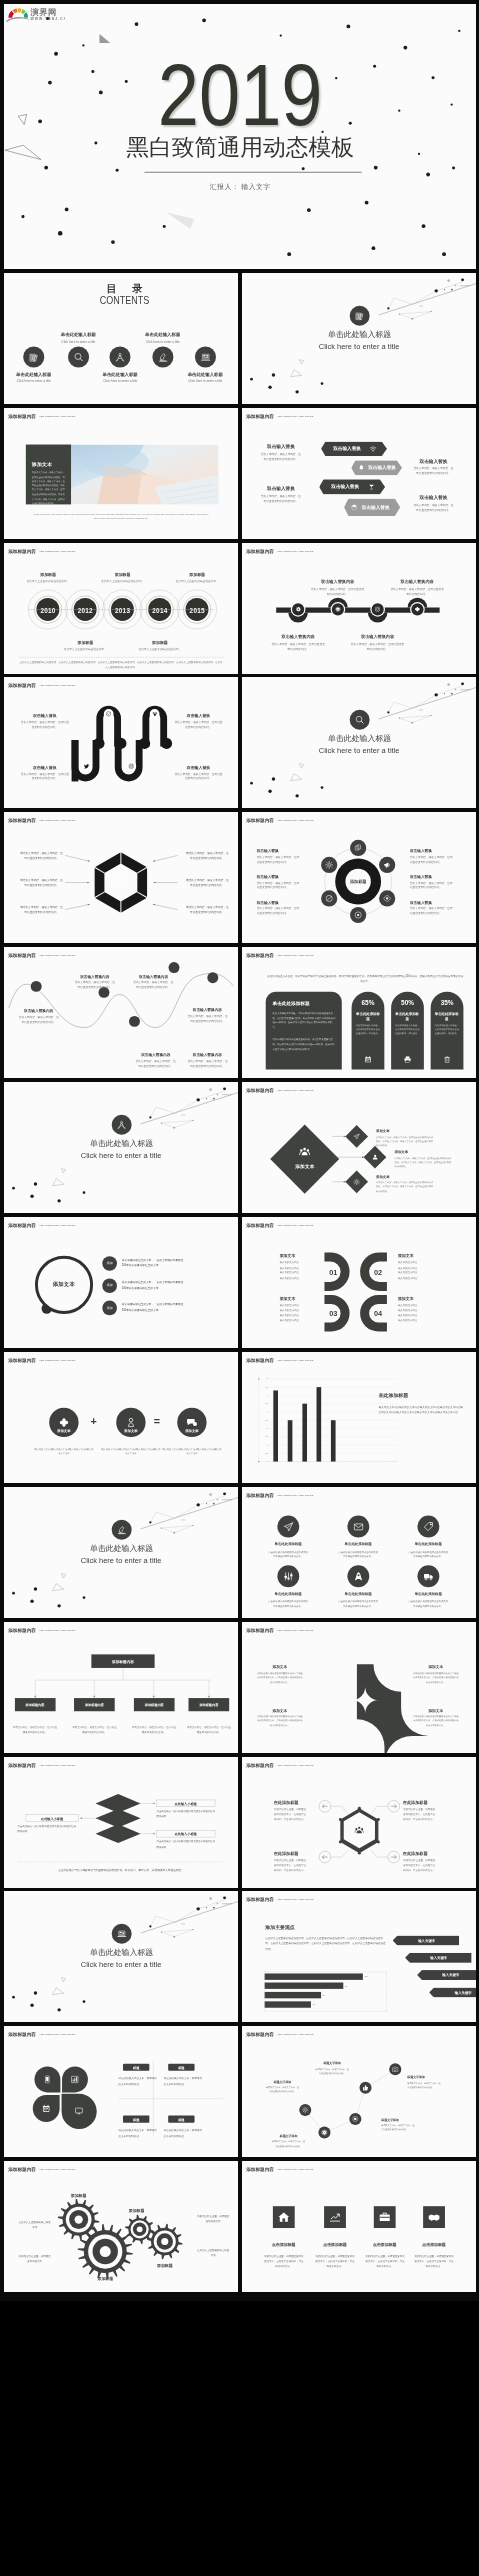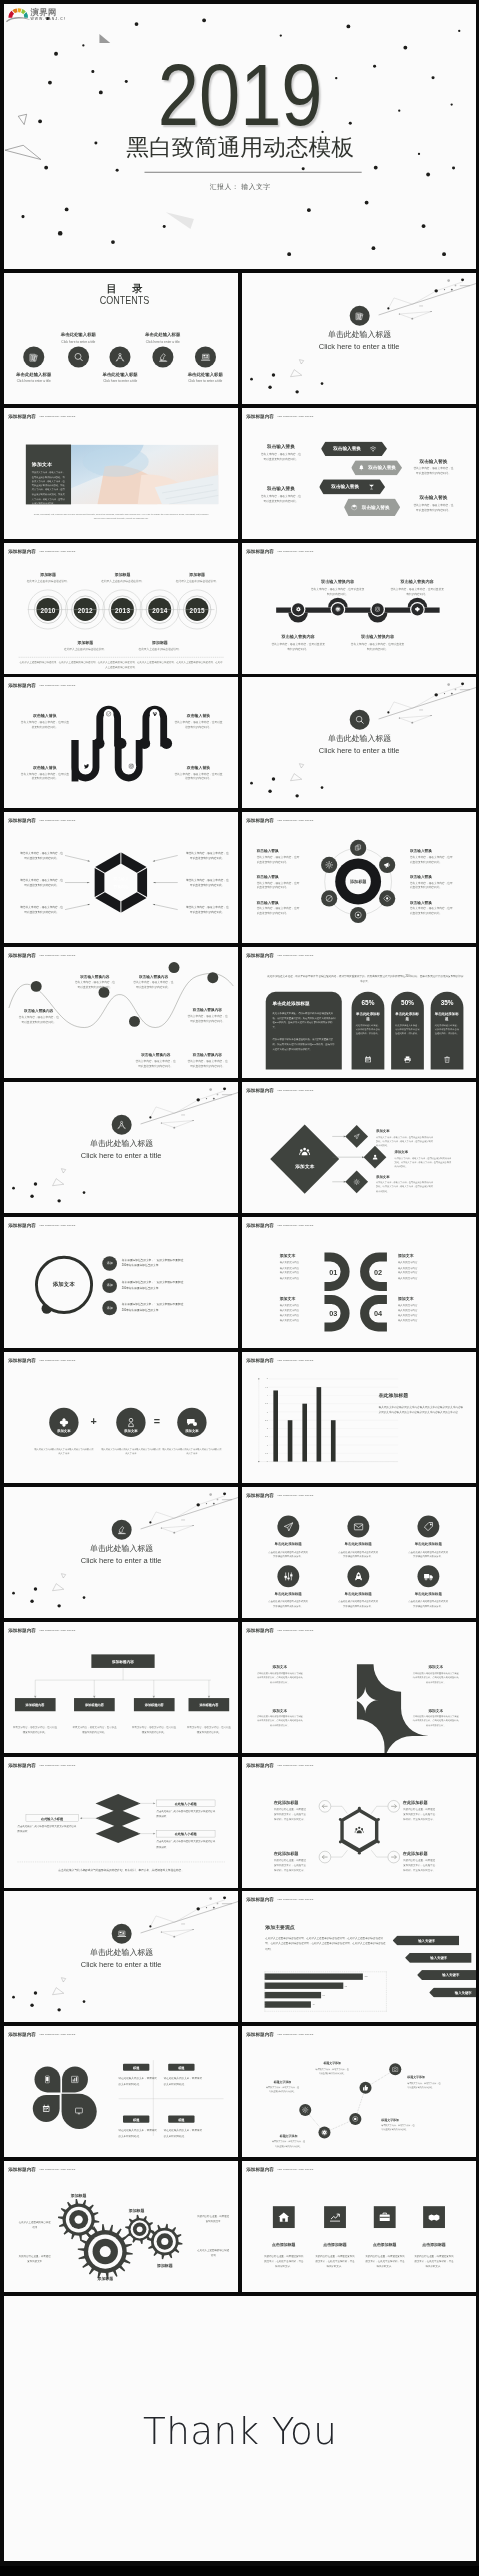--- a/index.html
+++ b/index.html
@@ -1381,20 +1381,15 @@
             </svg>
           </div>
           <div class="tc" style="left:442px;top:216px;width:136px;font-size:10.4px;text-align:center;color:#3a3d3a;font-weight:bold">点击添加标题</div>
           <div class="tc" style="left:458px;top:245px;width:104px;font-size:6.5px;text-align:center;color:#62655f;line-height:2.1">您的内容打在这里，或者通过复制您的文本后，在此处中选择粘贴，并选择只保留文字。</div>
         </div>
       </div>
     </div>
 
 <div class="gap-h"></div>
 
-<div class="wide">
-<div class="slide">
-  <div class="thanks">Thank You</div>
-</div>
-</div>
 
 </div>
 
 
 </body></html>

